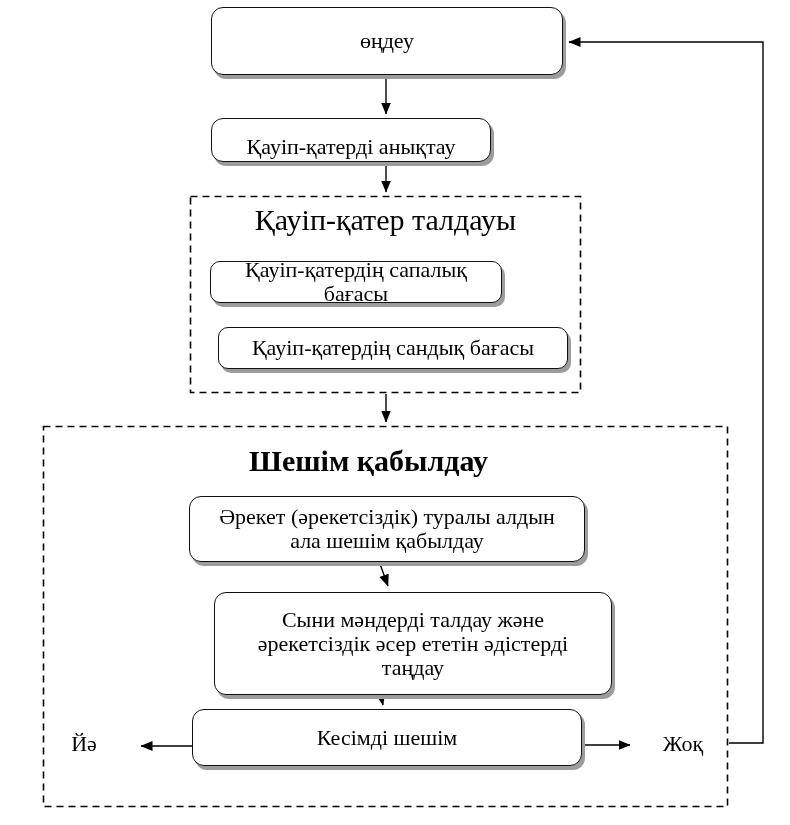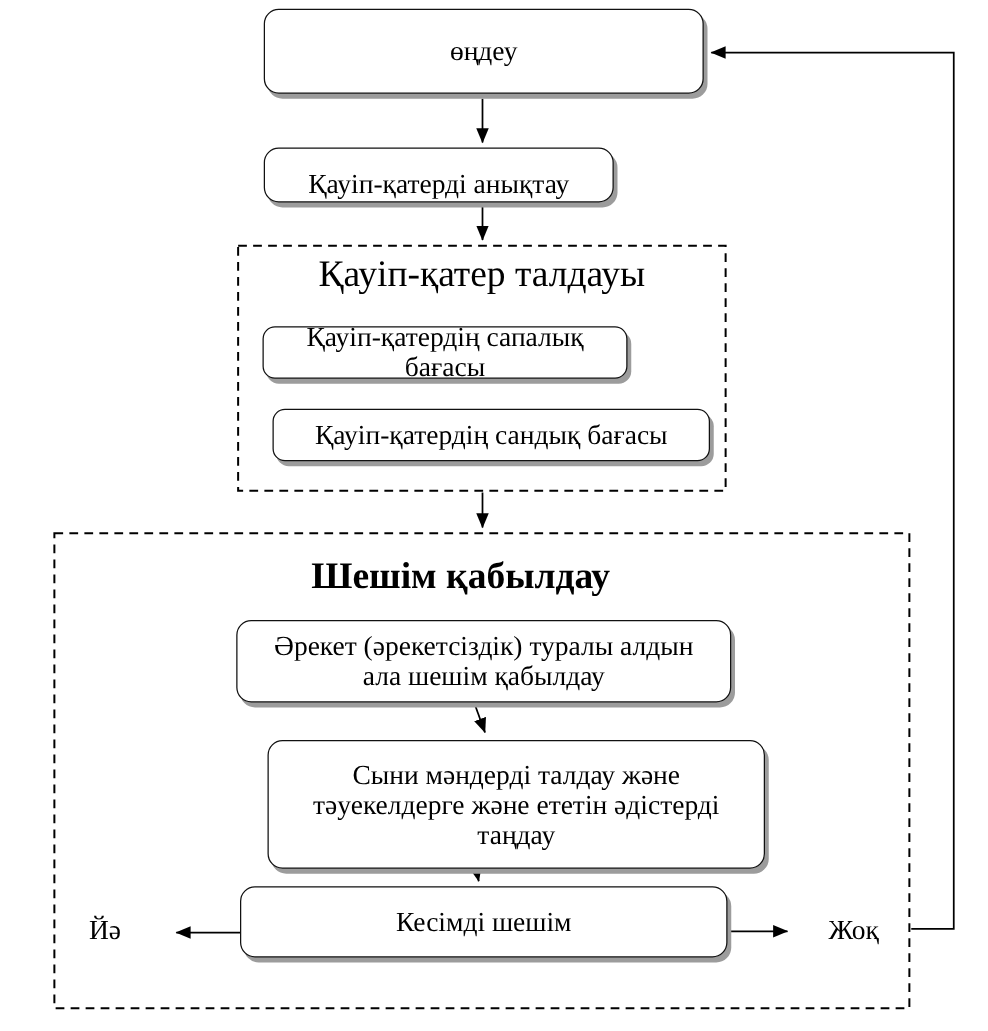--- a/index.html
+++ b/index.html
@@ -112,21 +112,21 @@
 
   <div class="group-title" id="decision-title">Шешім қабылдау</div>
 
   <div class="box" id="box-preliminary">
     <span class="ln">Әрекет (әрекетсіздік) туралы алдын</span>
     <span class="ln">ала шешім қабылдау</span>
   </div>
 
   <div class="box" id="box-critical">
     <span class="ln">Сыни мәндерді талдау және</span>
-    <span class="ln">тәуекелдерге және ететін әдістерді</span>
+    <span class="ln">әрекетсіздік әсер ететін әдістерді</span>
     <span class="ln">таңдау</span>
   </div>
 
   <div class="box" id="box-final">
     <span class="ln">Кесімді шешім</span>
   </div>
 
   <div class="branch-label" id="yes-label">Йә</div>
 
   <div class="branch-label" id="no-label">Жоқ</div>

